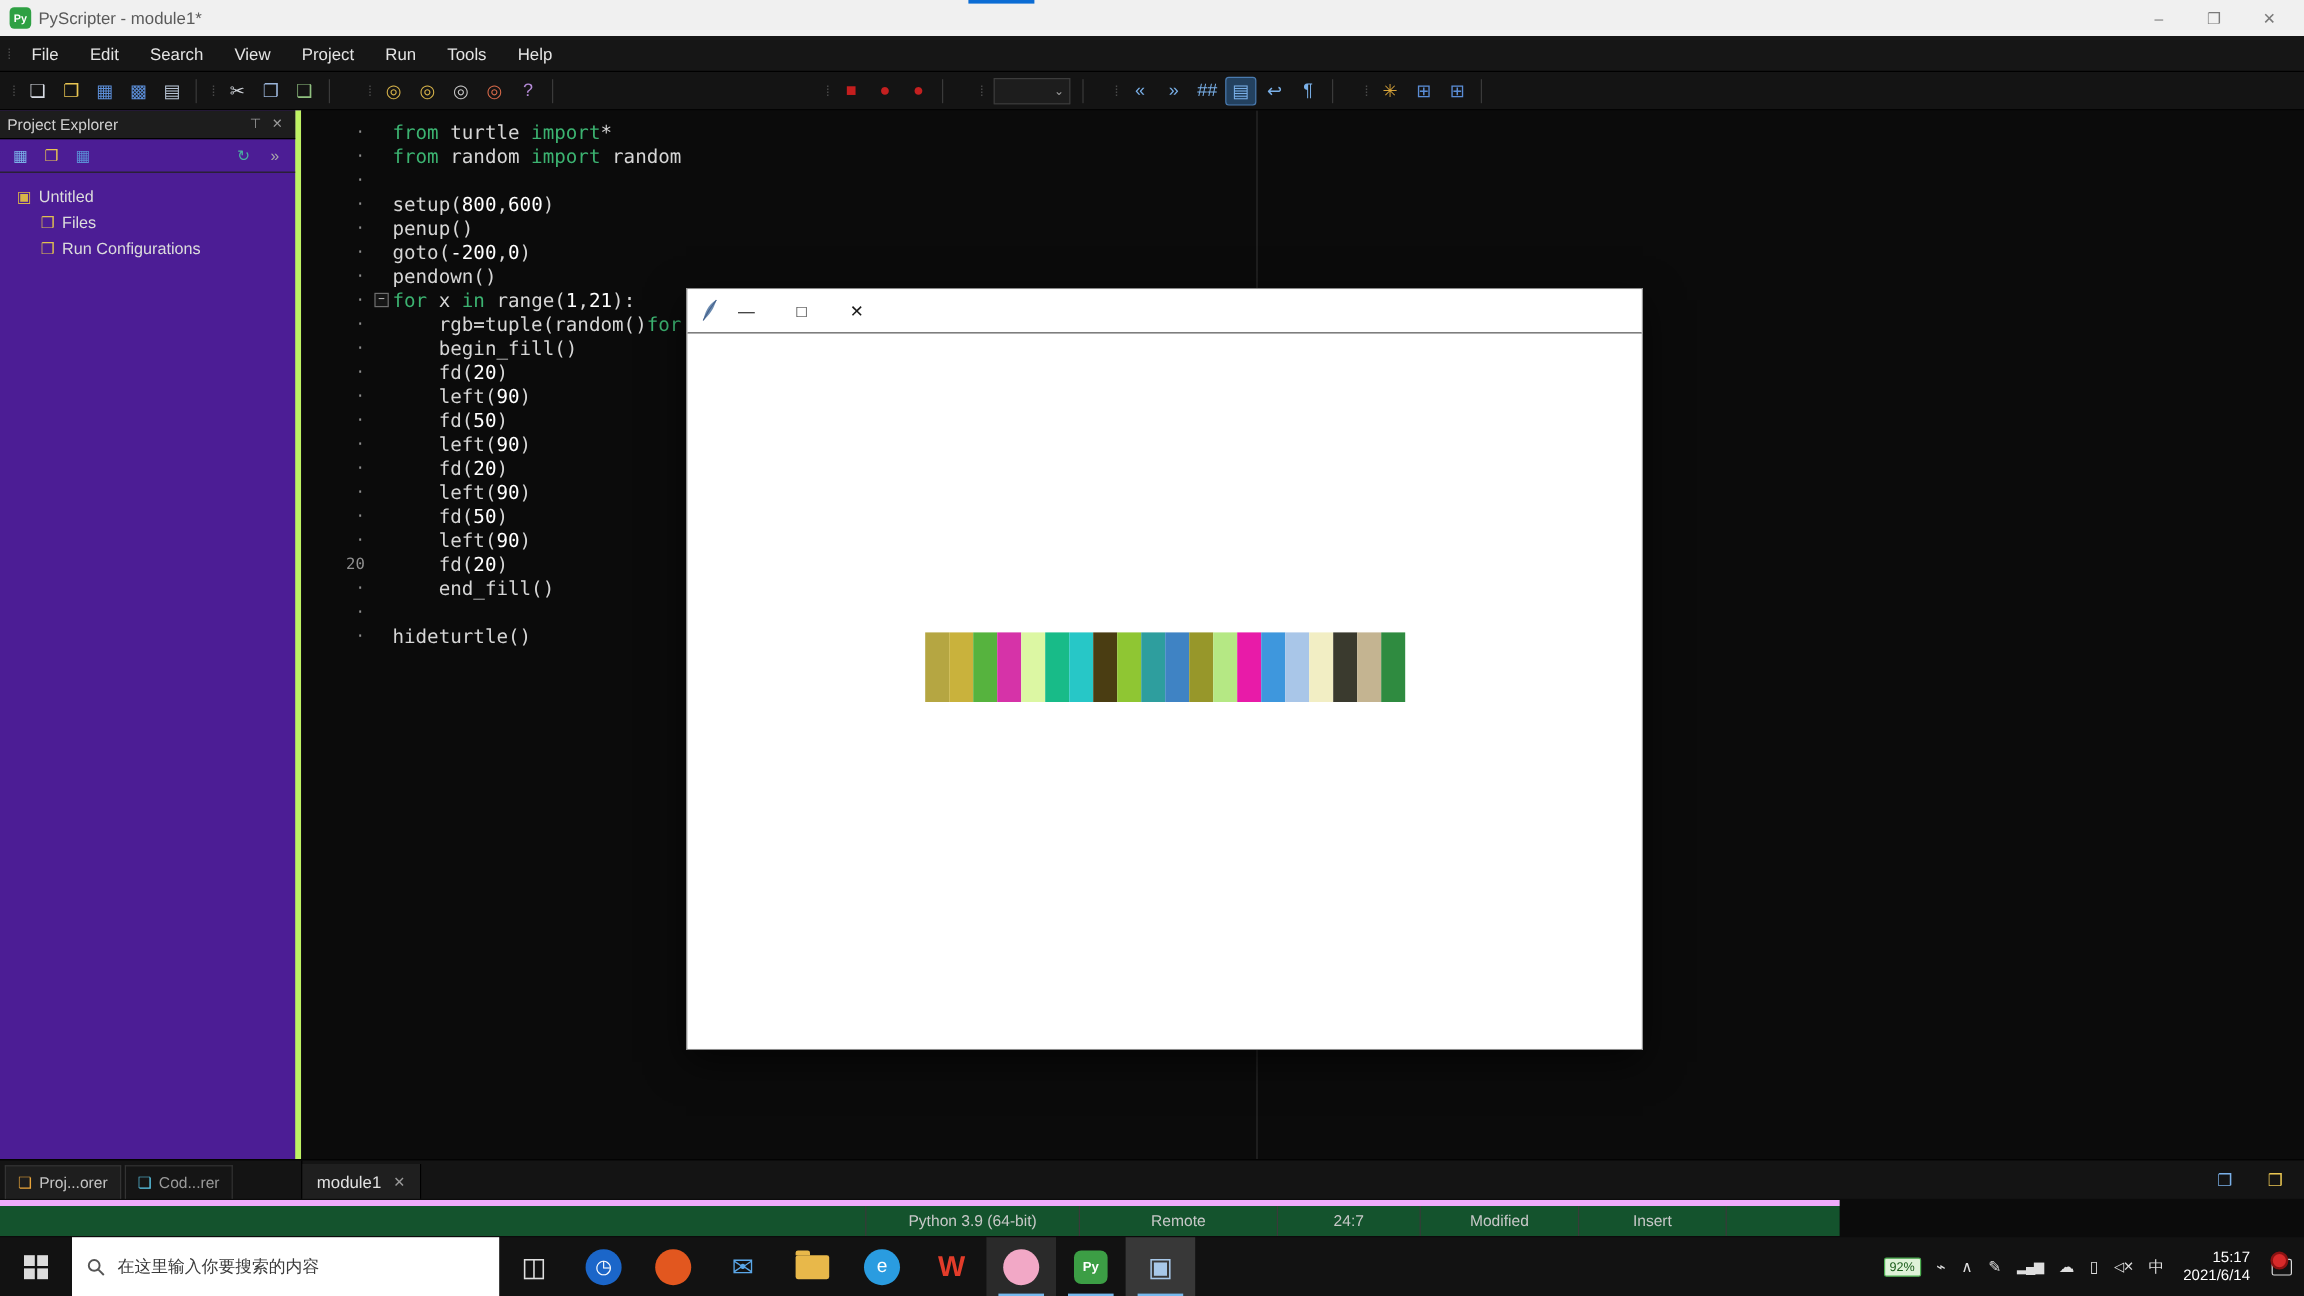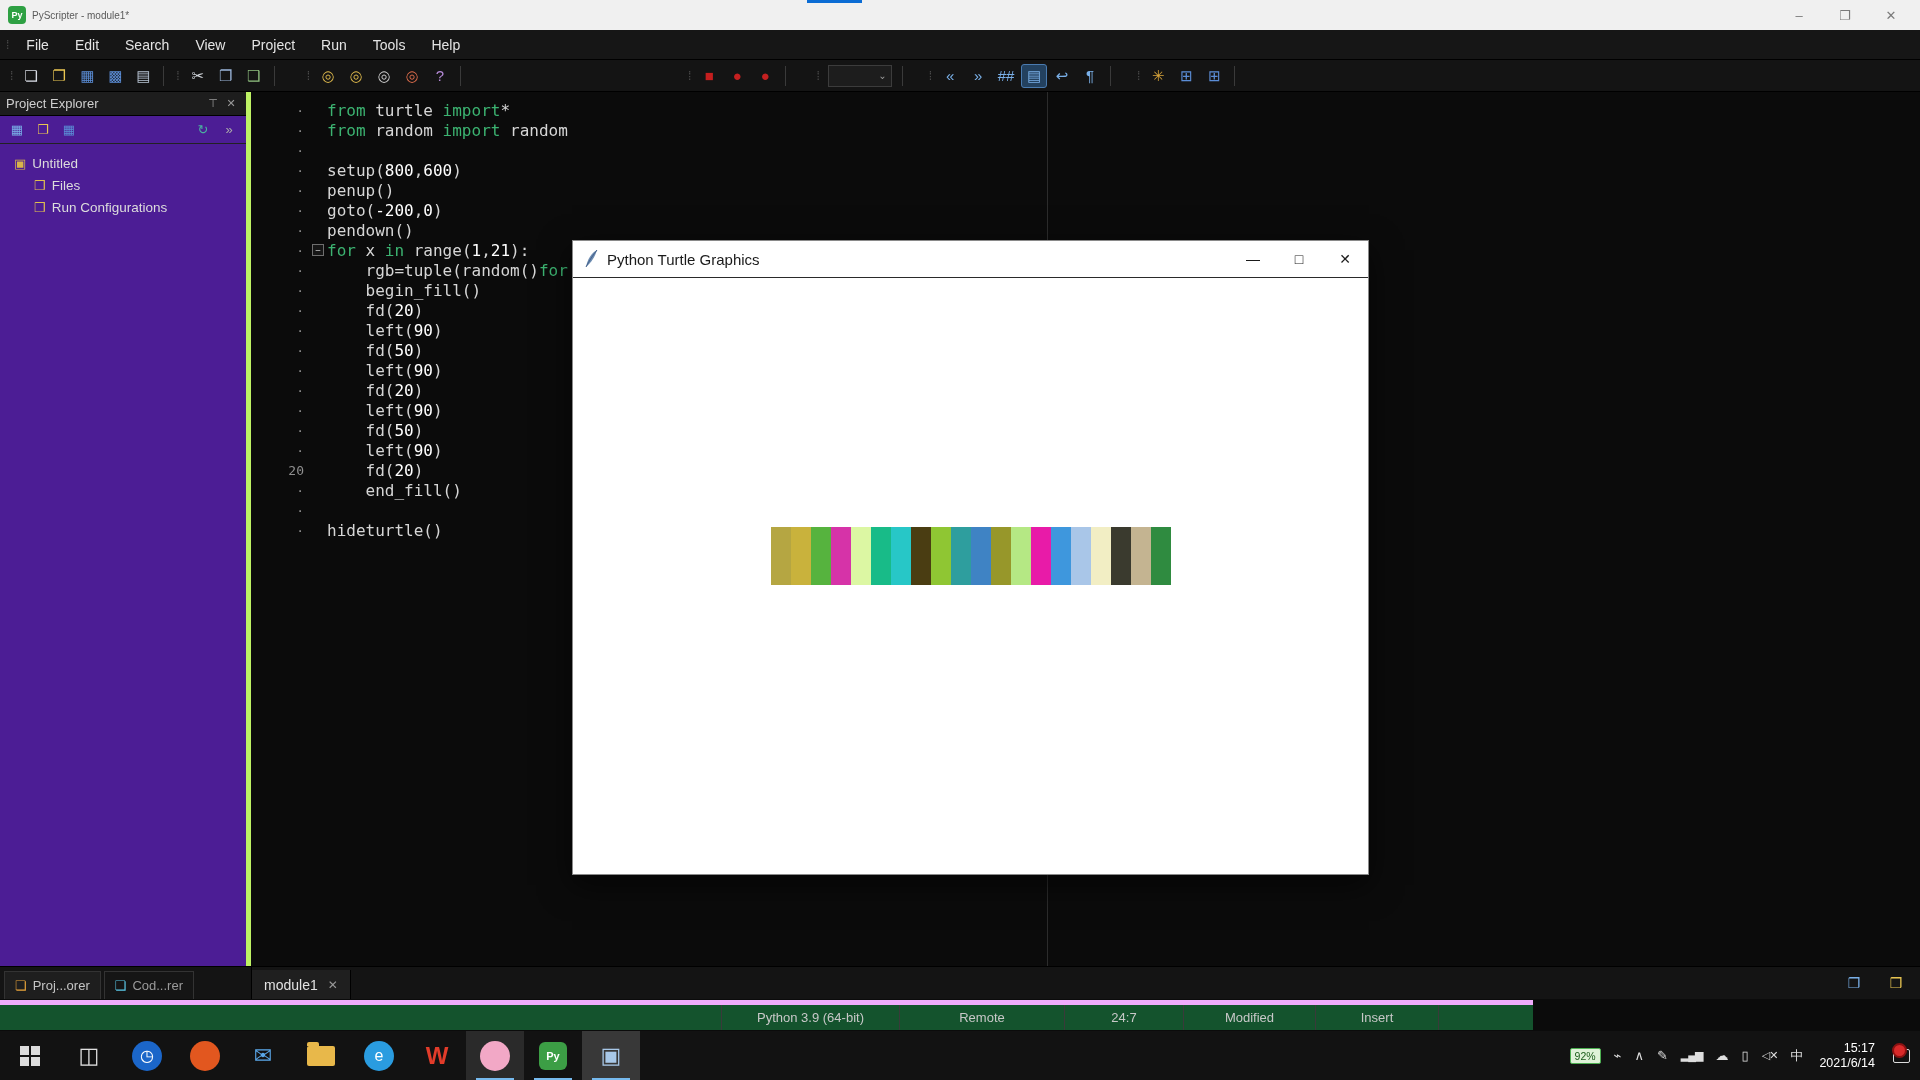--- a/index.html
+++ b/index.html
@@ -2,21 +2,21 @@
 <html><head>
 <meta charset="utf-8">
 <style>
   * { margin:0; padding:0; box-sizing:border-box; }
   html,body { width:1920px; height:1080px; overflow:hidden; }
   body { font-family:"Liberation Sans", sans-serif; background:#0b0b0b; position:relative; color:#d6d6d6; }
 
   
   .titlebar { position:absolute; left:0; top:0; width:1920px; height:30px; background:#f0f0f0; display:flex; align-items:center; padding:0 6px; }
   .app-icon { width:18px; height:18px; border-radius:4px; background:#2ea043; color:#fff; font-size:9px; font-weight:bold; display:flex; align-items:center; justify-content:center; margin:0 6px 0 2px; }
-  .titlebar .title { font-size:10px; color:#5a5a5a; }
+  .titlebar .title { font-size:14px; color:#5a5a5a; }
   .titlebar .spacer { flex:1; }
   .win-btn { width:46px; height:30px; display:flex; align-items:center; justify-content:center; color:#7a7a7a; font-size:13px; }
   .top-accent { position:absolute; left:807px; top:0; width:55px; height:3px; background:#0b6cd4; z-index:5; }
 
   
   .menubar { position:absolute; left:0; top:30px; width:1920px; height:30px; background:#161616; display:flex; align-items:center; border-bottom:1px solid #000; }
   .grip { color:#4a4a4a; font-size:12px; padding:0 6px; letter-spacing:-2px; }
   .menu-item { color:#e4e4e4; font-size:14px; padding:0 13px; height:100%; display:flex; align-items:center; }
 
   
@@ -242,21 +242,20 @@
       <div class="cl"><span class="gut">·</span><span class="foldslot"></span><span class="tk-p">hideturtle()</span></div>
     </div>
 </div>
 
 <div class="turtle-win">
   <div class="tw-titlebar">
     <svg class="feather" viewBox="0 0 16 20">
       <path d="M3 18 C5 8, 10 3, 14 1 C12 8, 8 14, 3 18 Z" fill="#6a8ab0"></path>
       <path d="M3 18 C6 12, 10 6, 14 1" stroke="#44608a" stroke-width="1" fill="none"></path>
     </svg>
-    <span class="tw-title">Python Turtle Graphics</span>
     <div class="tw-btn">—</div>
     <div class="tw-btn">□</div>
     <div class="tw-btn">✕</div>
   </div>
   <div class="tw-canvas">
     <div class="strip">
         <div class="sw" style="background: rgb(181, 166, 66);"></div>
         <div class="sw" style="background: rgb(201, 178, 60);"></div>
         <div class="sw" style="background: rgb(86, 179, 62);"></div>
         <div class="sw" style="background: rgb(214, 51, 168);"></div>
@@ -315,20 +314,27 @@
 
 <div class="taskbar">
   <div class="start">
     <div class="winlogo">
         <div></div>
         <div></div>
         <div></div>
         <div></div>
       </div>
   </div>
+  <div class="tb-search">
+    <svg width="16" height="16" viewBox="0 0 16 16">
+      <circle cx="6.5" cy="6.5" r="4.5" fill="none" stroke="#555" stroke-width="1.6"></circle>
+      <line x1="10" y1="10" x2="14.5" y2="14.5" stroke="#555" stroke-width="1.6"></line>
+    </svg>
+    <span>在这里输入你要搜索的内容</span>
+  </div>
   <div id="tb-apps" style="display:flex;height:100%">
       <div class="tb-app">
         <div class="app-glyph" style="color: rgb(224, 224, 224); font-size: 22px;">◫</div>
       </div>
       <div class="tb-app">
         <div class="app-circle" style="background: rgb(27, 102, 201); color: rgb(255, 255, 255);">◷</div>
       </div>
       <div class="tb-app">
         <div class="app-circle" style="background: rgb(226, 87, 31); color: rgb(255, 255, 255);"></div>
       </div>

